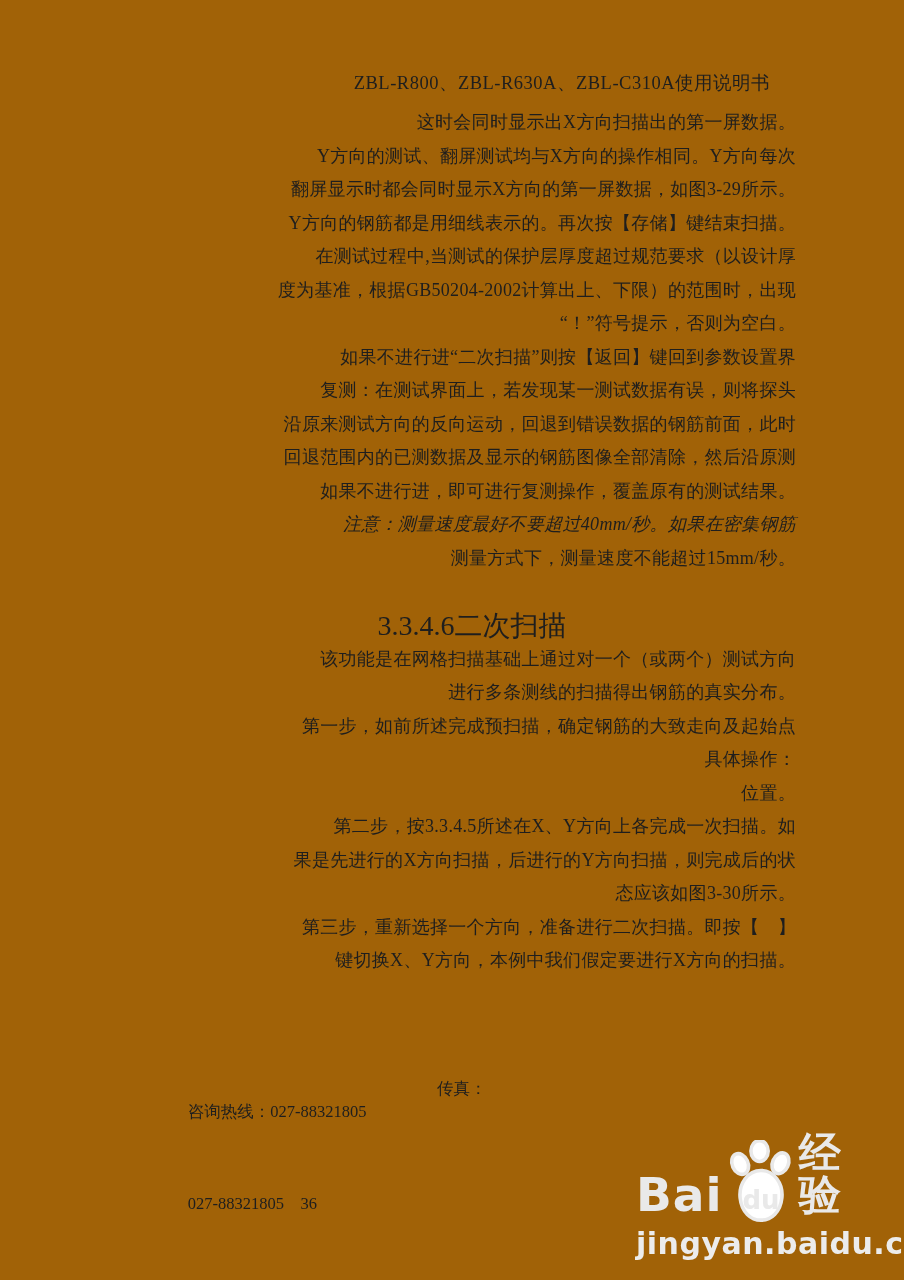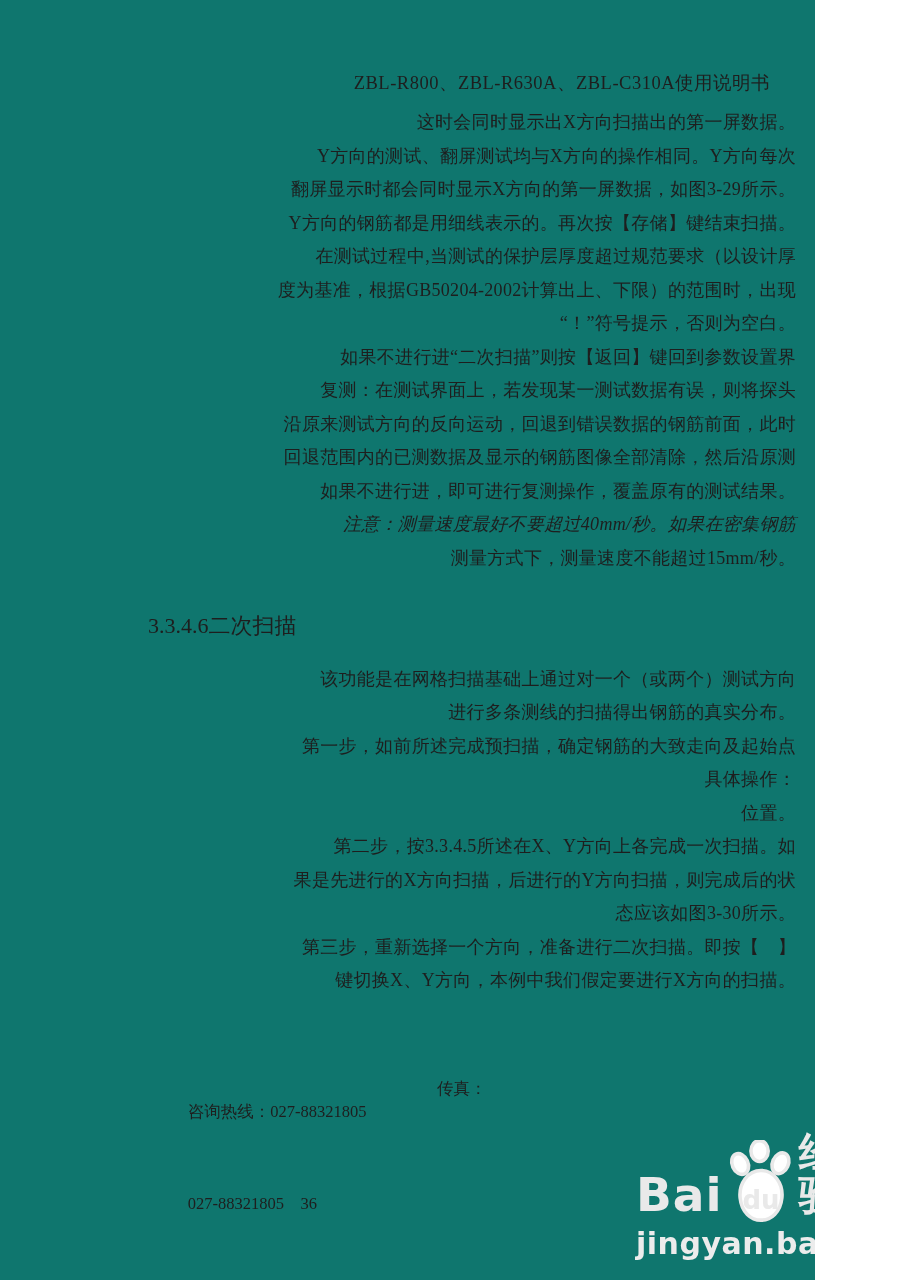--- a/index.html
+++ b/index.html
@@ -1,20 +1,20 @@
 <!DOCTYPE html>
 <html><head>
 <meta charset="utf-8">
 <style>
   html, body { margin: 0; padding: 0; background: #ffffff; }
   .page {
     position: relative;
-    width: 815px;
+    width: 904px;
     height: 1280px;
-    background: #0f766e;
+    background: #a16207;
     overflow: hidden;
     font-family: "Liberation Serif", "DejaVu Serif", serif;
     color: #1e1e1e;
   }
   .doc-header {
     position: absolute;
     top: 70px;
     left: 148px;
     width: 622px;
     text-align: right;
@@ -30,25 +30,25 @@
   }
   .line {
     font-size: 18px;
     line-height: 33.5px;
     height: 33.5px;
     white-space: pre;
     letter-spacing: 0.3px;
     text-align: right;
   }
   .section-heading {
-    font-size: 22px;
+    font-size: 28px;
     line-height: 33.5px;
     margin-top: 34px;
-    margin-bottom: 20px;
     white-space: pre;
+    text-align: center;
   }
   .doc-footer {
     position: absolute;
     top: 1077px;
     left: 163px;
     width: 600px;
     font-size: 16.5px;
     line-height: 23px;
   }
   .footer-row { position: relative; white-space: pre; }

